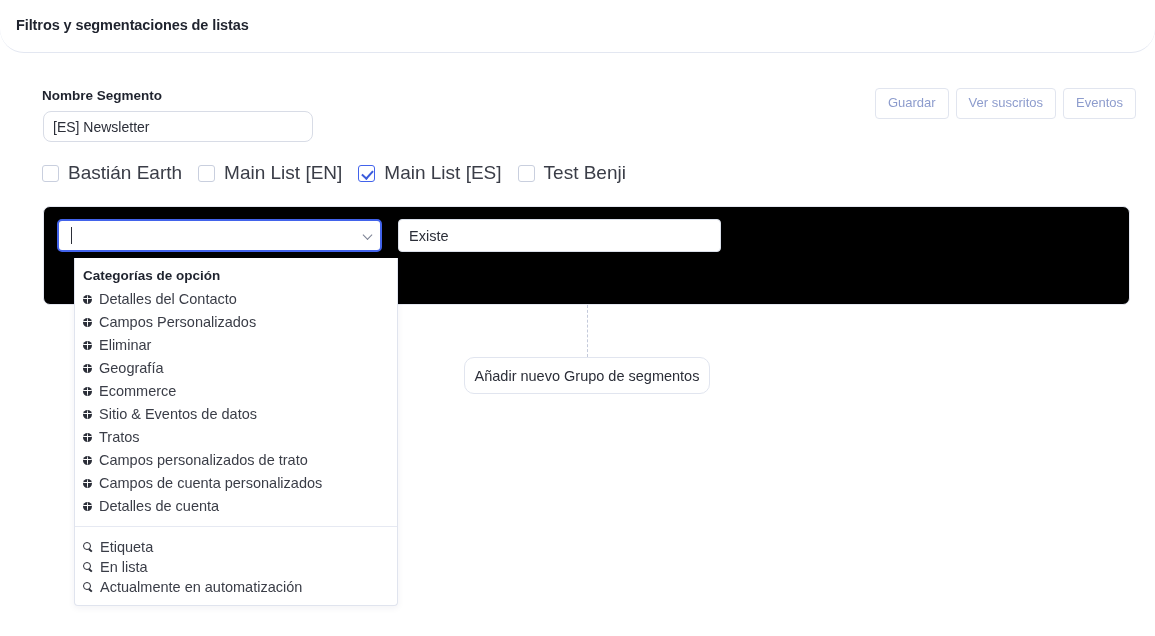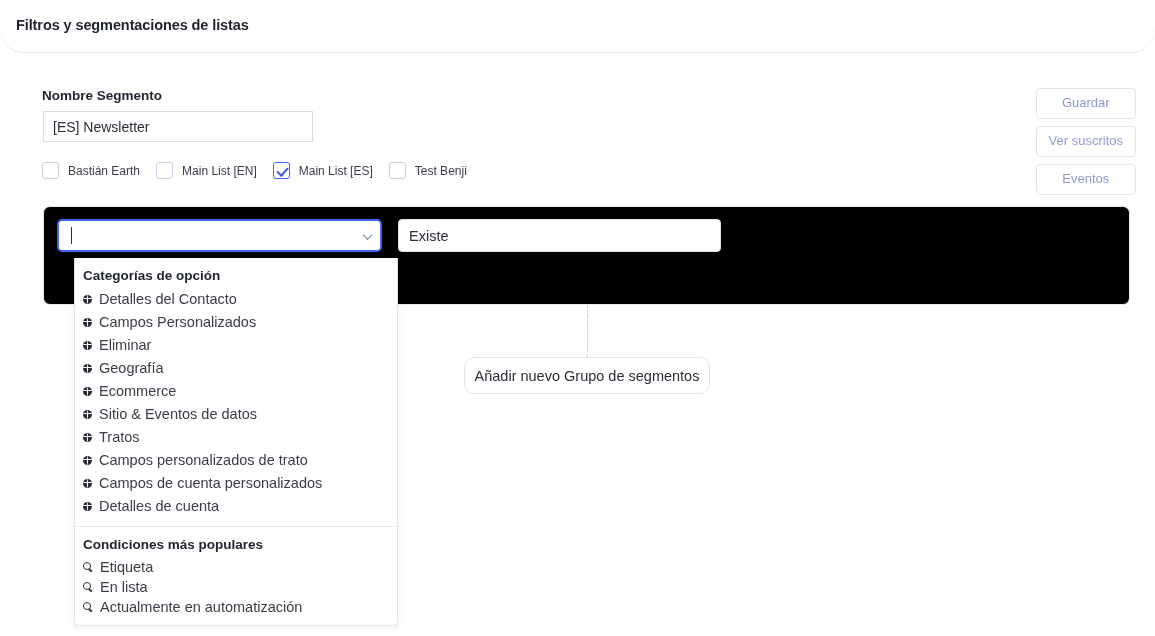--- a/index.html
+++ b/index.html
@@ -22,21 +22,21 @@
   }
   .page-header .title {
     position: absolute; left: 16px; top: 17px;
     font-size: 14.5px; font-weight: bold; letter-spacing: -0.1px;
     color: #1f232e;
   }
 
   
   .top-actions {
     position: absolute; right: 19px; top: 88px;
-    display: flex; gap: 7px; flex-direction: column;
+    display: flex; gap: 7px;
   }
   .btn-ghost {
     border: 1px solid #e1e5ef;
     background: #fff;
     border-radius: 4px;
     color: #8d9ccd;
     font-size: 13px;
     font-family: "Liberation Sans", sans-serif;
     padding: 7px 12px 8px 12px;
     line-height: 14px;
@@ -46,21 +46,21 @@
 
   
   .field-label {
     position: absolute; left: 42px; top: 88px;
     font-size: 13.5px; font-weight: bold; color: #1f232e;
   }
   .segment-name-input {
     position: absolute; left: 43px; top: 111px;
     width: 270px; height: 31px;
     border: 1px solid #d8dce6;
-    border-radius: 0;
+    border-radius: 8px;
     background: #fff;
     font-size: 14px;
     font-family: "Liberation Sans", sans-serif;
     color: #2b2e38;
     padding: 0 9px;
     outline: none;
   }
 
   
   .list-checks {
@@ -85,21 +85,21 @@
     content: "";
     position: absolute;
     left: 5px; top: 2px;
     width: 5px; height: 9px;
     border: solid #3b5bdb;
     border-width: 0 2px 2px 0;
     transform: rotate(42deg);
   }
   .check-label {
     margin-left: 9px;
-    font-size: 12px;
+    font-size: 19px;
     color: #3a3d47;
     white-space: nowrap;
   }
 
   
   .group-panel {
     position: absolute; left: 43px; top: 206px;
     width: 1087px; height: 99px;
     background: #000000;
     border: 1px solid #e5e8f1;
@@ -329,21 +329,20 @@
       <span class="ico-globe"></span>
       <span class="label">Campos de cuenta personalizados</span>
     </div>
     <div class="dd-item">
       <span class="ico-globe"></span>
       <span class="label">Detalles de cuenta</span>
     </div>
   </div>
 
   <div class="dd-section dd-sec-popular">
-    <div class="dd-heading">Condiciones más populares</div>
 
     <div class="dd-item">
       <span class="ico-search"></span>
       <span class="label">Etiqueta</span>
     </div>
     <div class="dd-item">
       <span class="ico-search"></span>
       <span class="label">En lista</span>
     </div>
     <div class="dd-item">

